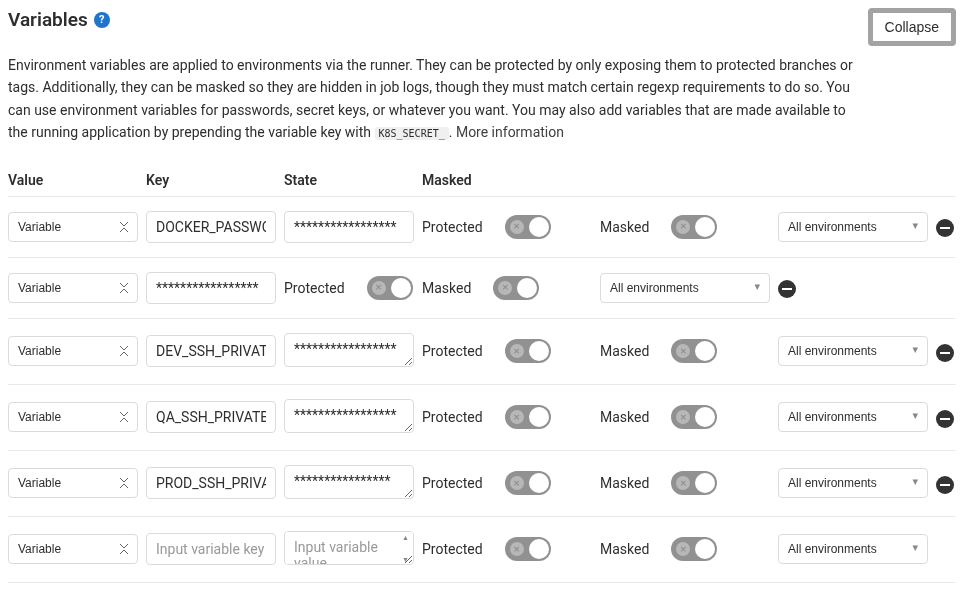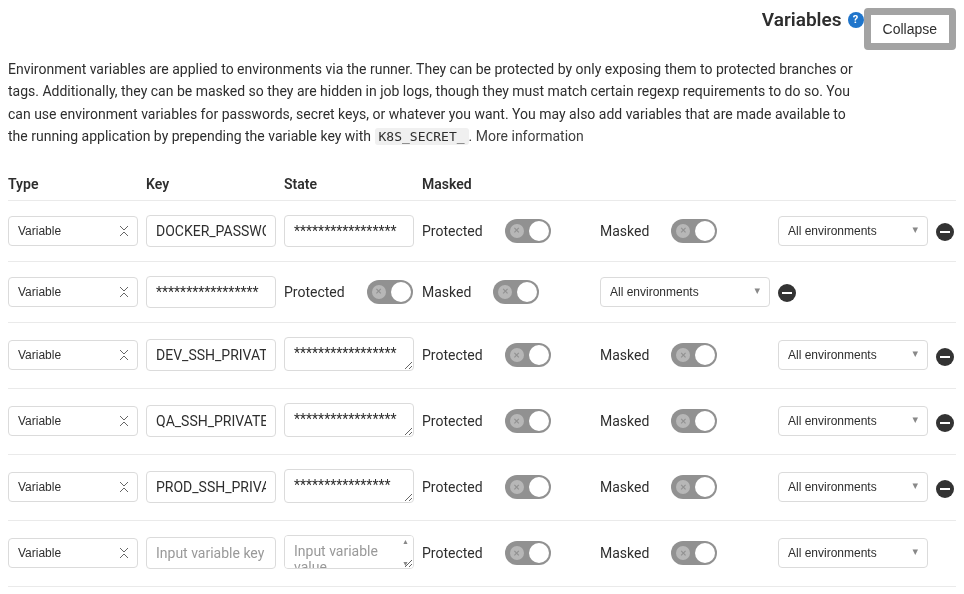--- a/index.html
+++ b/index.html
@@ -6,21 +6,21 @@
     body {
       font-family: -apple-system, BlinkMacSystemFont, "Segoe UI", Roboto, Helvetica, Arial, sans-serif;
       font-size: 14px;
       color: #2e2e2e;
       background: #fff;
       padding: 8px;
       width: 964px;
     }
     .section-header {
       display: flex;
-      justify-content: flex-end;
+      justify-content: space-between;
       align-items: flex-start;
       margin-bottom: 8px;
     }
     .title-row {
       display: flex;
       align-items: center;
       gap: 6px;
     }
     h2 {
       font-size: 19px;
@@ -35,39 +35,39 @@
       color: #fff;
       display: inline-flex;
       align-items: center;
       justify-content: center;
       font-size: 11px;
       font-weight: 700;
       cursor: pointer;
     }
     .collapse-btn {
       background: #fff;
-      border: 7px solid #a3a3a3;
+      border: 5px solid #a3a3a3;
       border-radius: 4px;
       padding: 6px 12px;
       font-size: 14px;
       color: #2e2e2e;
       cursor: pointer;
     }
     .description {
       color: #2e2e2e;
       line-height: 1.6;
       margin-bottom: 20px;
       max-width: 850px;
     }
     .description code {
       background: #f0f0f0;
       padding: 1px 4px;
       border-radius: 3px;
       font-family: Menlo, Monaco, Consolas, monospace;
-      font-size: 13px;
+      font-size: 10px;
     }
     .description a {
       color: #404040;
       text-decoration: none;
     }
     .vars-table {
       width: 100%;
     }
     .vars-header, .vars-row {
       display: grid;
@@ -227,21 +227,21 @@
   </div>
   <button class="collapse-btn">Collapse</button>
 </div>
 
 <p class="description">
   <span>Environment variables are applied to environments via the runner. They can be protected by only exposing them to protected branches or tags. Additionally, they can be masked so they are hidden in job logs, though they must match certain regexp requirements to do so. You can use environment variables for passwords, secret keys, or whatever you want. You may also add variables that are made available to the running application by prepending the variable key with </span><code>K8S_SECRET_</code><span>. </span><a href="#">More information</a>
 </p>
 
 <div class="vars-table">
   <div class="vars-header">
-    <div>Type</div>
+    <div>Value</div>
     <div>Key</div>
     <div>State</div>
     <div>Masked</div>
     <div></div>
   </div>
   <div id="rows-container">
       <div class="vars-row">
         <div class="select-wrap"><select class="type-select"><option>Variable</option></select></div>
         <input class="text-input" value="DOCKER_PASSWORD" style="">
         <input class="text-input" value="*****************" style="">

